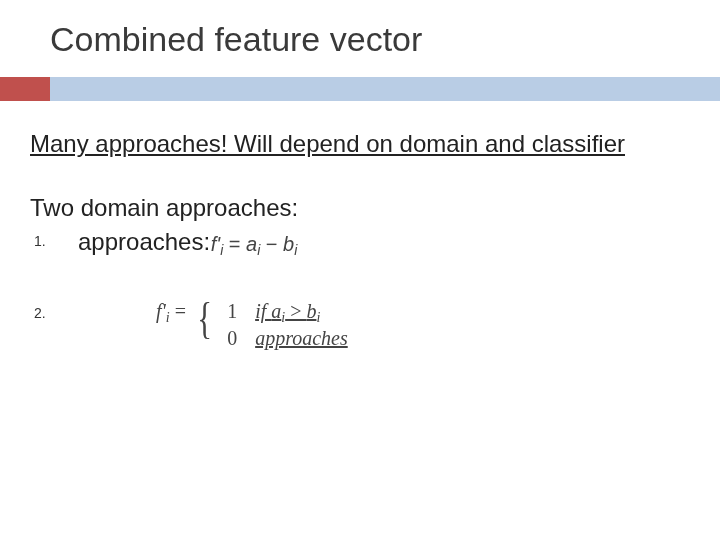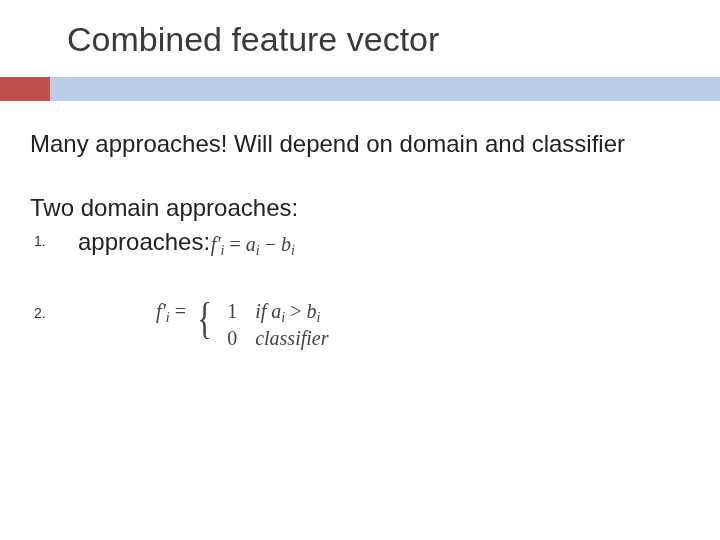--- a/index.html
+++ b/index.html
@@ -17,21 +17,21 @@
     }
     .slide {
       width: 100%;
       height: 100%;
       padding: 20px 0 0 0;
     }
     .title {
       font-size: 34px;
       color: #3a3a3a;
       font-weight: normal;
-      padding-left: 67px;
+      padding-left: 50px;
       margin-bottom: 18px;
     }
     .rule-row {
       display: flex;
       height: 24px;
       width: 100%;
       margin-bottom: 28px;
     }
     .rule-accent {
       width: 50px;
@@ -44,20 +44,21 @@
       background: #b9cde5;
     }
     .body {
       padding: 0 30px 0 30px;
       font-size: 24px;
       color: #222;
       line-height: 1.25;
     }
     .para {
       margin-bottom: 34px;
+      text-decoration: underline;
     }
     .subhead {
       margin-bottom: 4px;
     }
     .list {
       list-style: none;
       padding-left: 4px;
     }
     .list li {
       position: relative;
@@ -65,21 +66,21 @@
       margin-bottom: 42px;
     }
     .list li .num {
       position: absolute;
       left: 0;
       top: 6px;
       font-size: 14px;
       color: #333;
     }
     .eq-inline {
-      font-family: Liberation Serif, serif;
+      font-family: Liberation Sans, sans-serif;
       font-style: italic;
       font-size: 20px;
       color: #444;
       position: relative;
       left: -6px;
       top: 1px;
     }
     .eq-block {
       font-family: "Times New Roman", Times, serif;
       font-size: 20px;
@@ -109,20 +110,21 @@
       display: flex;
       gap: 14px;
       align-items: baseline;
     }
     .case-val {
       width: 18px;
       text-align: center;
     }
     .case-cond {
       font-style: italic;
+      text-decoration: underline;
     }
     .sub {
       font-size: 0.7em;
       position: relative;
       bottom: -0.25em;
     }
     .normal {
       font-style: normal;
     }
   </style>
@@ -161,20 +163,20 @@
           <span class="brace">{</span>
           <span class="cases">
             <span class="case-row">
               <span class="case-val normal">1</span>
               <span class="case-cond">
                 <span>if </span><span>a</span><span class="sub">i</span><span class="normal"> &gt; </span><span>b</span><span class="sub">i</span>
               </span>
             </span>
             <span class="case-row">
               <span class="case-val normal">0</span>
-              <span class="case-cond">classifier</span>
+              <span class="case-cond">approaches</span>
             </span>
           </span>
         </div>
       </li>
     </ol>
   </div>
 </div>
 
 </body></html>

